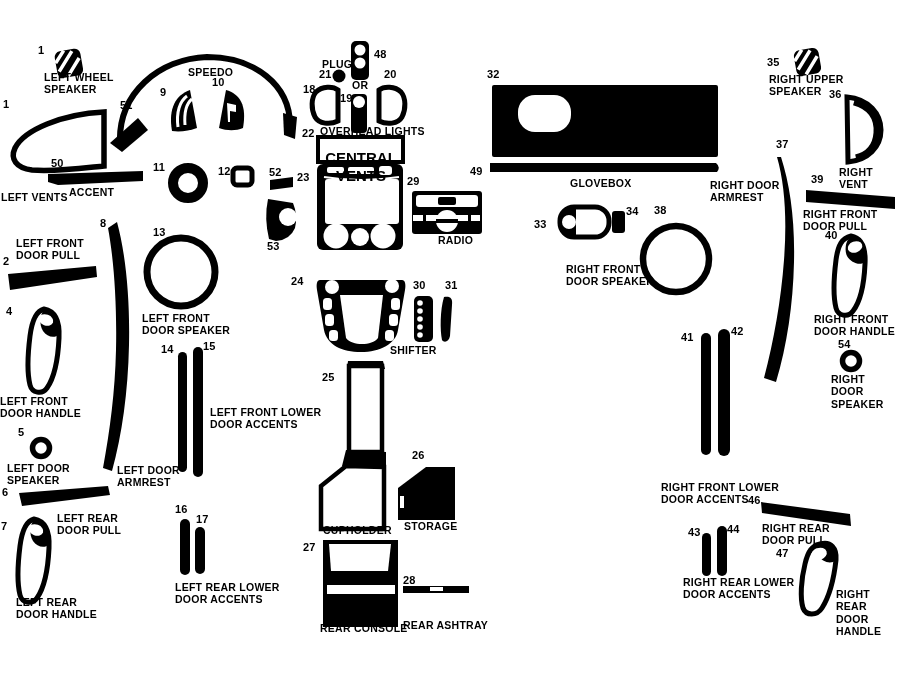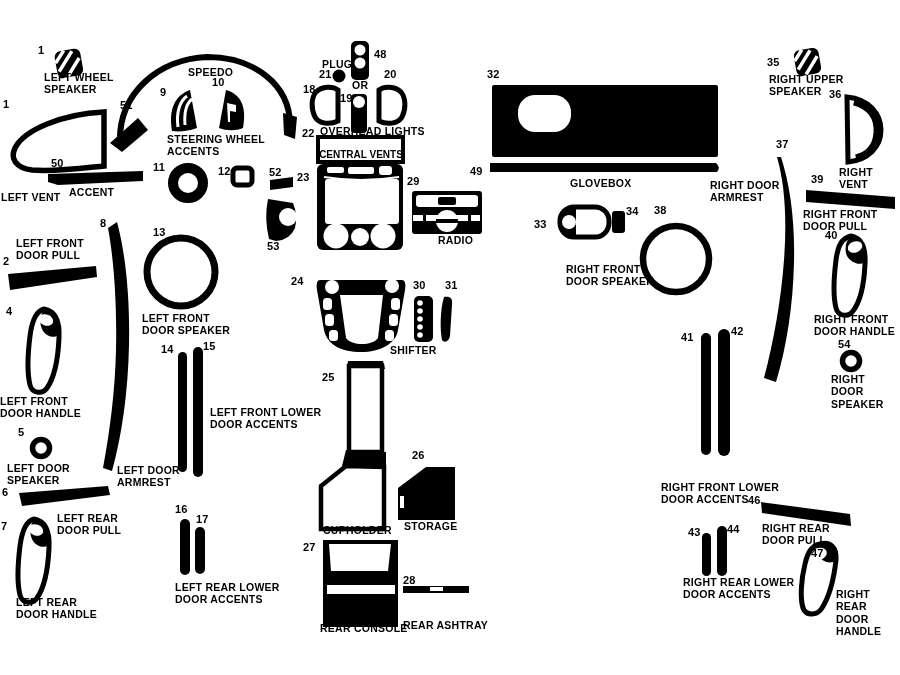--- a/index.html
+++ b/index.html
@@ -242,21 +242,21 @@
   <div class="n" style="left:825px;top:230px">40</div>
   <div class="n" style="left:838px;top:339px">54</div>
   <div class="n" style="left:534px;top:219px">33</div>
   <div class="n" style="left:626px;top:206px">34</div>
   <div class="n" style="left:654px;top:205px">38</div>
   <div class="n" style="left:681px;top:332px">41</div>
   <div class="n" style="left:731px;top:326px">42</div>
   <div class="n" style="left:748px;top:495px">46</div>
   <div class="n" style="left:688px;top:527px">43</div>
   <div class="n" style="left:727px;top:524px">44</div>
-  <div class="n" style="left:811px;top:548px">47</div>
+  <div class="n" style="left:776px;top:548px">47</div>
   <div class="n" style="left:3px;top:256px">2</div>
   <div class="n" style="left:100px;top:218px">8</div>
   <div class="n" style="left:153px;top:227px">13</div>
   <div class="n" style="left:6px;top:306px">4</div>
   <div class="n" style="left:18px;top:427px">5</div>
   <div class="n" style="left:2px;top:487px">6</div>
   <div class="n" style="left:1px;top:521px">7</div>
   <div class="n" style="left:161px;top:344px">14</div>
   <div class="n" style="left:203px;top:341px">15</div>
   <div class="n" style="left:175px;top:504px">16</div>
@@ -264,29 +264,27 @@
   <div class="n" style="left:291px;top:276px">24</div>
   <div class="n" style="left:413px;top:280px">30</div>
   <div class="n" style="left:445px;top:280px">31</div>
   <div class="n" style="left:322px;top:372px">25</div>
   <div class="n" style="left:412px;top:450px">26</div>
   <div class="n" style="left:303px;top:542px">27</div>
   <div class="n" style="left:403px;top:575px">28</div>
 
   <div class="lb" style="left:44px;top:71px">LEFT WHEEL
 SPEAKER</div>
-  <div class="lb" style="left:1px;top:191px">LEFT VENT</div>
+  <div class="lb" style="left:1px;top:191px">LEFT VENTS</div>
   <div class="lb" style="left:188px;top:66px">SPEEDO</div>
-  <div class="lb" style="left:167px;top:133px">STEERING WHEEL
-ACCENTS</div>
   <div class="lb" style="left:69px;top:186px">ACCENT</div>
   <div class="lb" style="left:322px;top:58px">PLUG</div>
   <div class="lb" style="left:352px;top:79px">OR</div>
   <div class="lb" style="left:320px;top:125px">OVERHEAD LIGHTS</div>
-  <div class="lb c" style="left:319px;top:149px;width:84px;font-size:10px;letter-spacing:0">CENTRAL VENTS</div>
+  <div class="lb c" style="left:319px;top:149px;width:84px;font-size:15px;letter-spacing:0">CENTRAL VENTS</div>
   <div class="lb" style="left:438px;top:234px">RADIO</div>
   <div class="lb" style="left:570px;top:177px">GLOVEBOX</div>
   <div class="lb" style="left:769px;top:73px">RIGHT UPPER
 SPEAKER</div>
   <div class="lb" style="left:839px;top:166px">RIGHT VENT</div>
   <div class="lb" style="left:710px;top:179px">RIGHT DOOR
 ARMREST</div>
   <div class="lb" style="left:803px;top:208px">RIGHT FRONT
 DOOR PULL</div>
   <div class="lb" style="left:814px;top:313px">RIGHT FRONT

